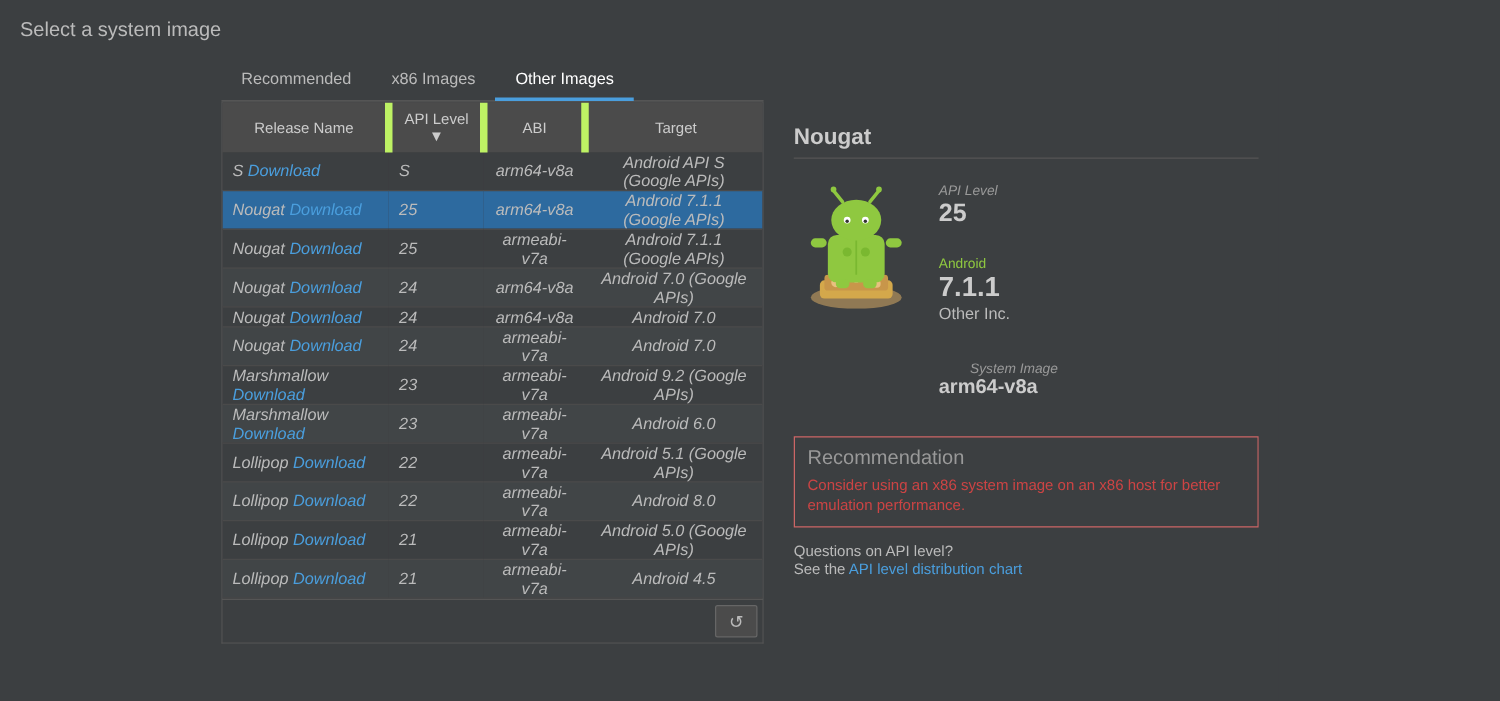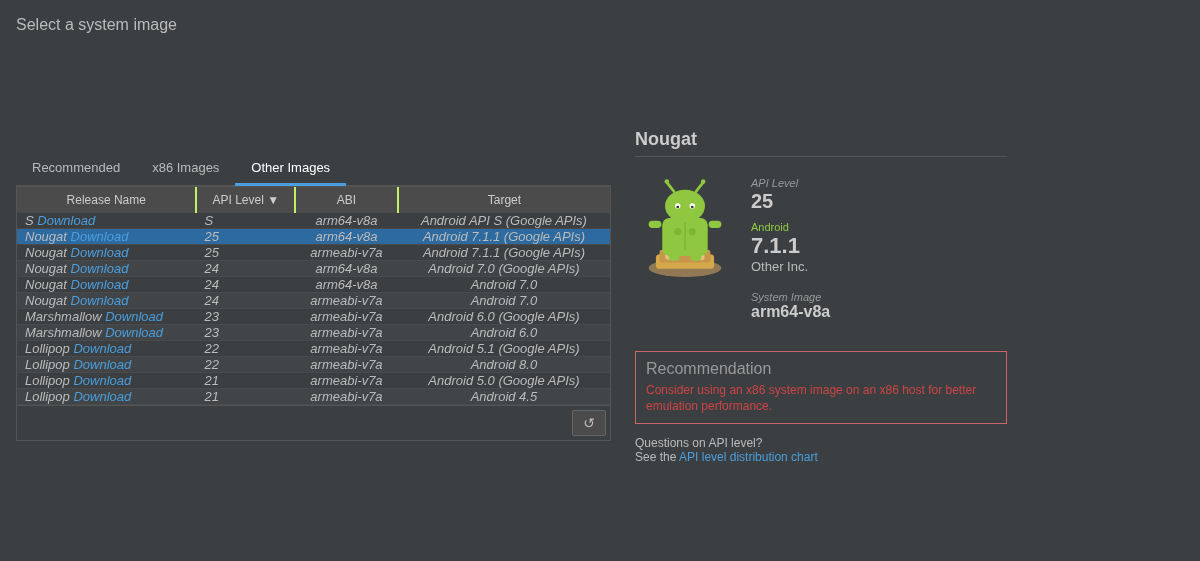--- a/index.html
+++ b/index.html
@@ -10,21 +10,21 @@
       font-size: 13px;
       width: 1200px;
       height: 561px;
       overflow: hidden;
     }
     .dialog {
       width: 1023px;
       height: 561px;
       background: #3c3f41;
       display: flex;
-      flex-direction: column;
+      flex-direction: row;
       padding: 16px;
     }
     .dialog-title {
       font-size: 16px;
       color: #bbbbbb;
       margin-bottom: 14px;
       font-weight: normal;
     }
     .main-content {
       display: flex;
@@ -67,21 +67,21 @@
       border-collapse: collapse;
     }
     thead tr {
       background: #4b4b4b;
     }
     thead th {
       padding: 6px 8px;
       text-align: center;
       color: #cccccc;
       font-weight: normal;
-      border-right: 2px solid #bef264;
+      border-right: 6px solid #bef264;
       font-size: 12px;
     }
     thead th:last-child { border-right: none; }
     tbody tr {
       border-bottom: 1px solid #4a4a4a;
     }
     tbody tr:nth-child(odd) { background: #3c3f41; }
     tbody tr:nth-child(even) { background: #414547; }
     tbody tr.selected { background: #2d6a9f !important; }
     tbody td {
@@ -137,21 +137,21 @@
       margin-top: 12px;
     }
     .android-mascot {
       width: 100px;
       height: 100px;
       flex-shrink: 0;
     }
     .image-info {
       display: flex;
       flex-direction: column;
-      gap: 2px;
+      gap: 16px;
     }
     .info-label {
       font-size: 11px;
       color: #999;
       font-style: italic;
     }
     .info-value {
       font-size: 20px;
       color: #cccccc;
       font-weight: bold;
@@ -168,20 +168,21 @@
       color: #cccccc;
     }
     .info-block {
       margin-bottom: 6px;
     }
     .system-image-label {
       font-size: 11px;
       color: #999;
       font-style: italic;
       margin-top: 8px;
+      margin-left: 25px;
     }
     .system-image-value {
       font-size: 16px;
       font-weight: bold;
       color: #cccccc;
     }
     .recommendation-box {
       border: 1px solid #cc6666;
       padding: 8px 10px;
       margin-top: 8px;
@@ -276,21 +277,21 @@
               <tr>
                 <td class="release-name">Nougat <a href="#" class="download-link">Download</a></td>
                 <td class="api-level">24</td>
                 <td class="abi">armeabi-v7a</td>
                 <td class="target">Android 7.0</td>
               </tr>
               <tr>
                 <td class="release-name">Marshmallow <a href="#" class="download-link">Download</a></td>
                 <td class="api-level">23</td>
                 <td class="abi">armeabi-v7a</td>
-                <td class="target">Android 6.0 (Google APIs)</td>
+                <td class="target">Android 9.2 (Google APIs)</td>
               </tr>
               <tr>
                 <td class="release-name">Marshmallow <a href="#" class="download-link">Download</a></td>
                 <td class="api-level">23</td>
                 <td class="abi">armeabi-v7a</td>
                 <td class="target">Android 6.0</td>
               </tr>
               <tr>
                 <td class="release-name">Lollipop <a href="#" class="download-link">Download</a></td>
                 <td class="api-level">22</td>

